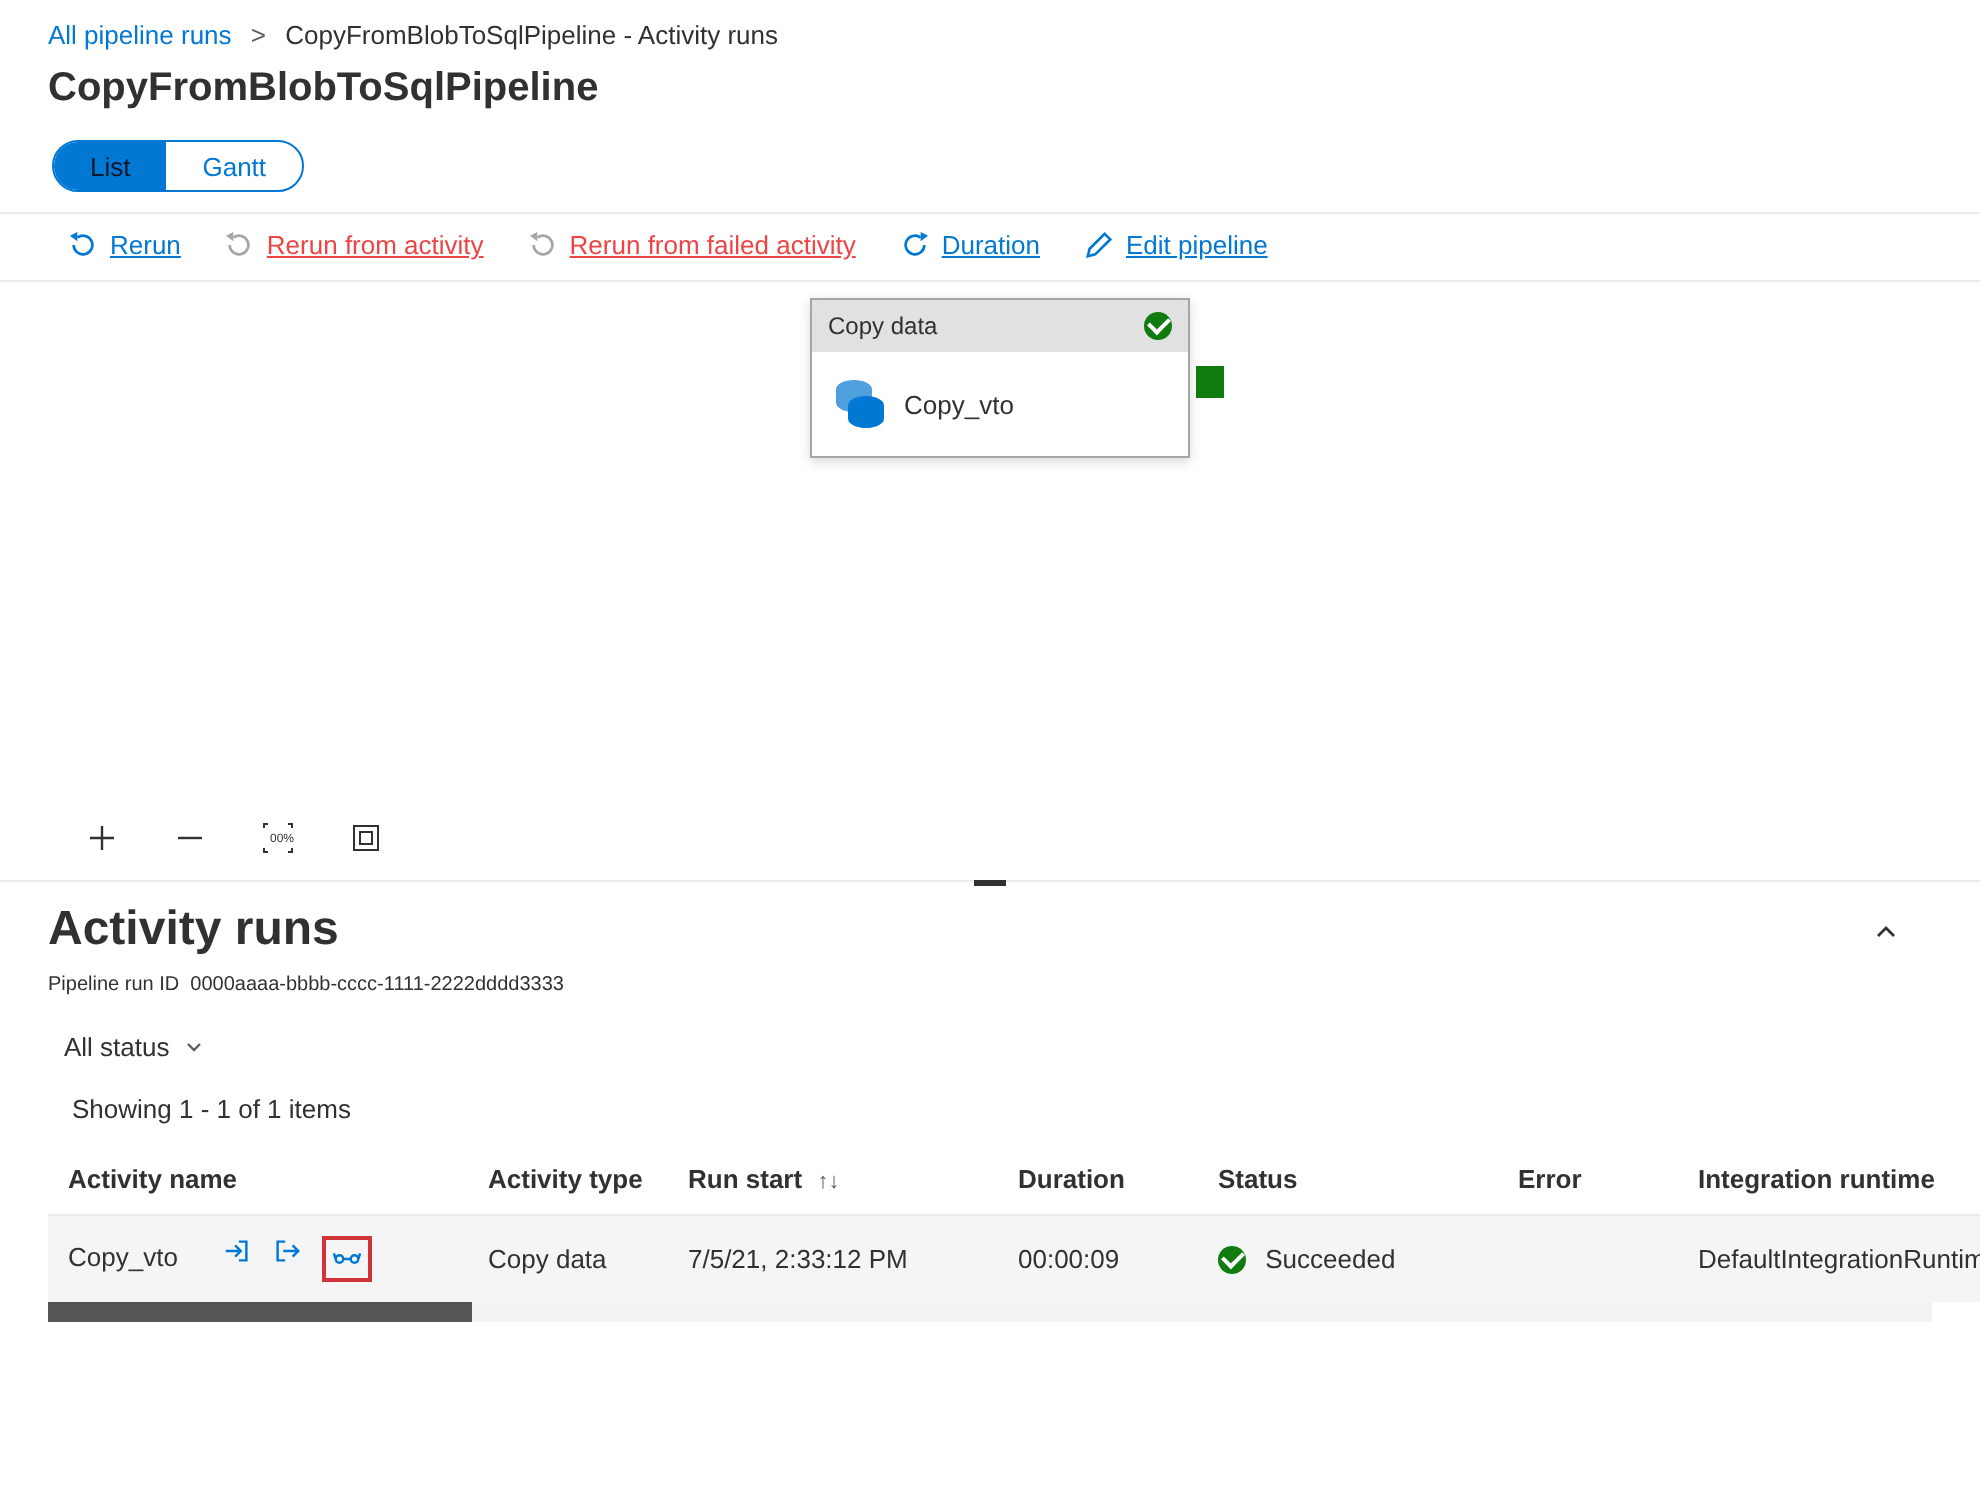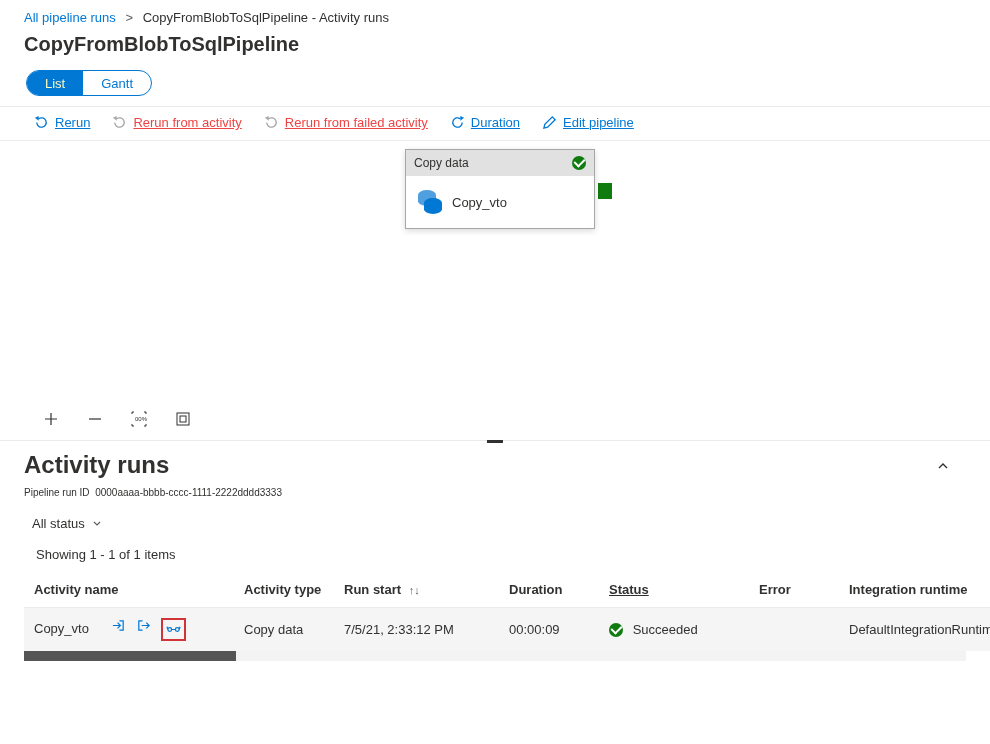--- a/index.html
+++ b/index.html
@@ -42,21 +42,21 @@
   .view-toggle .opt {
     padding: 3px 18px;
     font-size: 13px;
     cursor: pointer;
     display: flex;
     align-items: center;
     color: #0078d4;
   }
   .view-toggle .opt.active {
     background: #0078d4;
-    color: #fef9c3;
+    color: #0f172a;
   }
 
   
   .toolbar {
     display: flex;
     gap: 22px;
     align-items: center;
     padding: 8px 24px 10px 34px;
     border-top: 1px solid #edebe9;
     border-bottom: 1px solid #edebe9;
@@ -198,21 +198,21 @@
     font-size: 13px;
     white-space: nowrap;
     overflow: hidden;
   }
   .tbl th { font-weight: 600; border-bottom: 1px solid #edebe9; }
   .tbl tbody tr { background: #f5f5f5; }
   .col-name { width: 210px; }
   .col-type { width: 100px; }
   .col-start { width: 165px; }
   .col-dur  { width: 100px; }
-  .col-status { width: 150px; text-decoration: underline; }
+  .col-status { width: 150px; }
   .col-error { width: 90px; }
   .col-ir { width: 180px; }
 
   .row-actions {
     display: inline-flex;
     gap: 10px;
     margin-left: 18px;
     vertical-align: middle;
   }
   .row-actions svg { width: 15px; height: 15px; }

